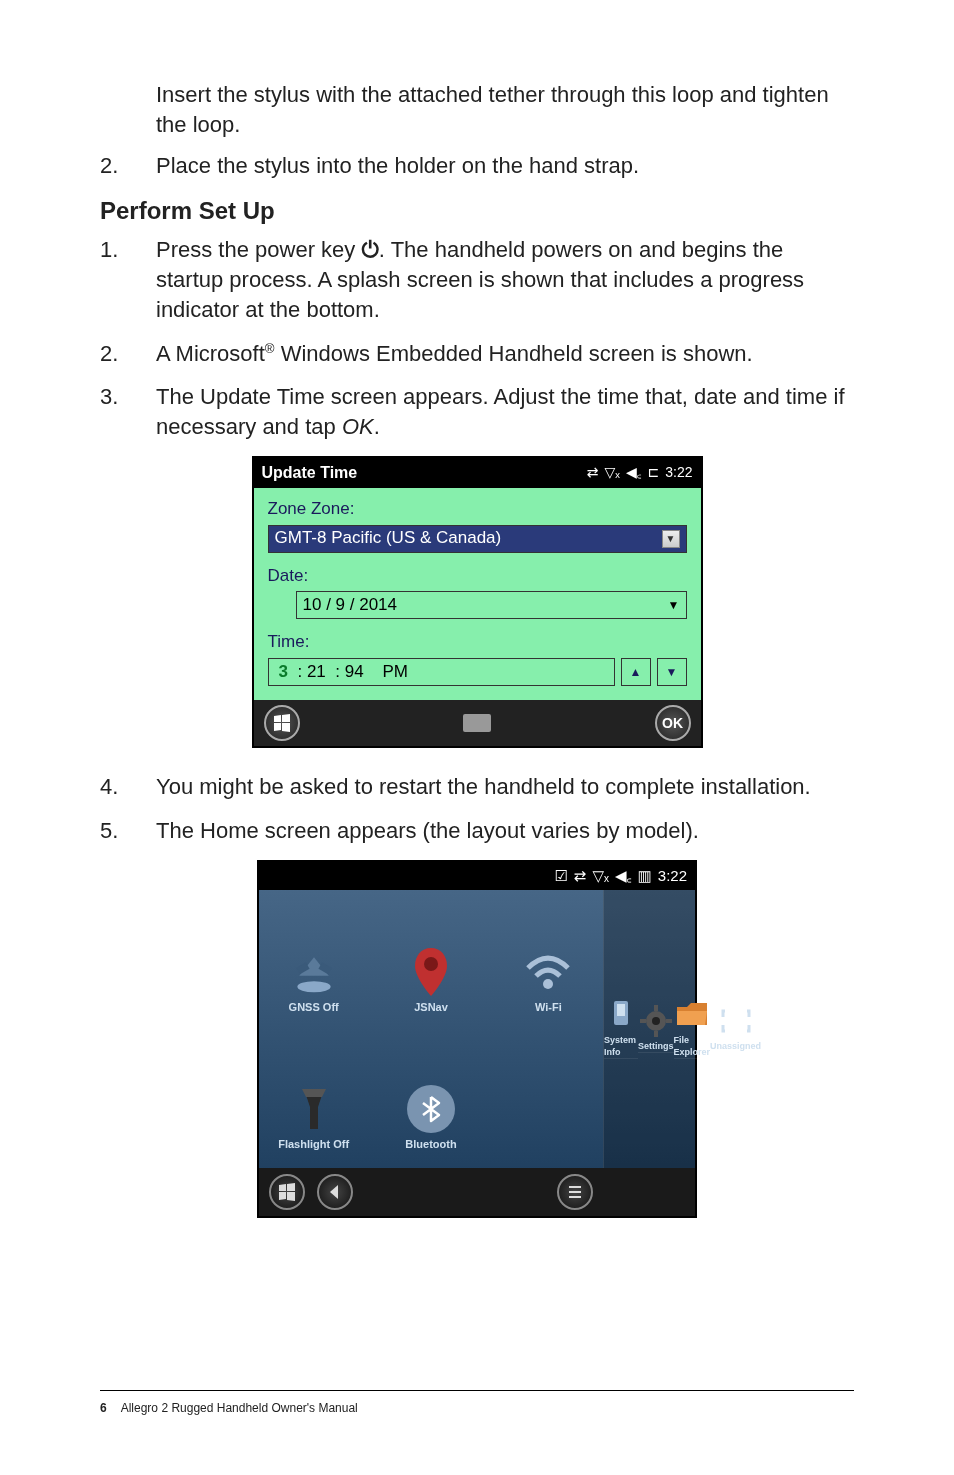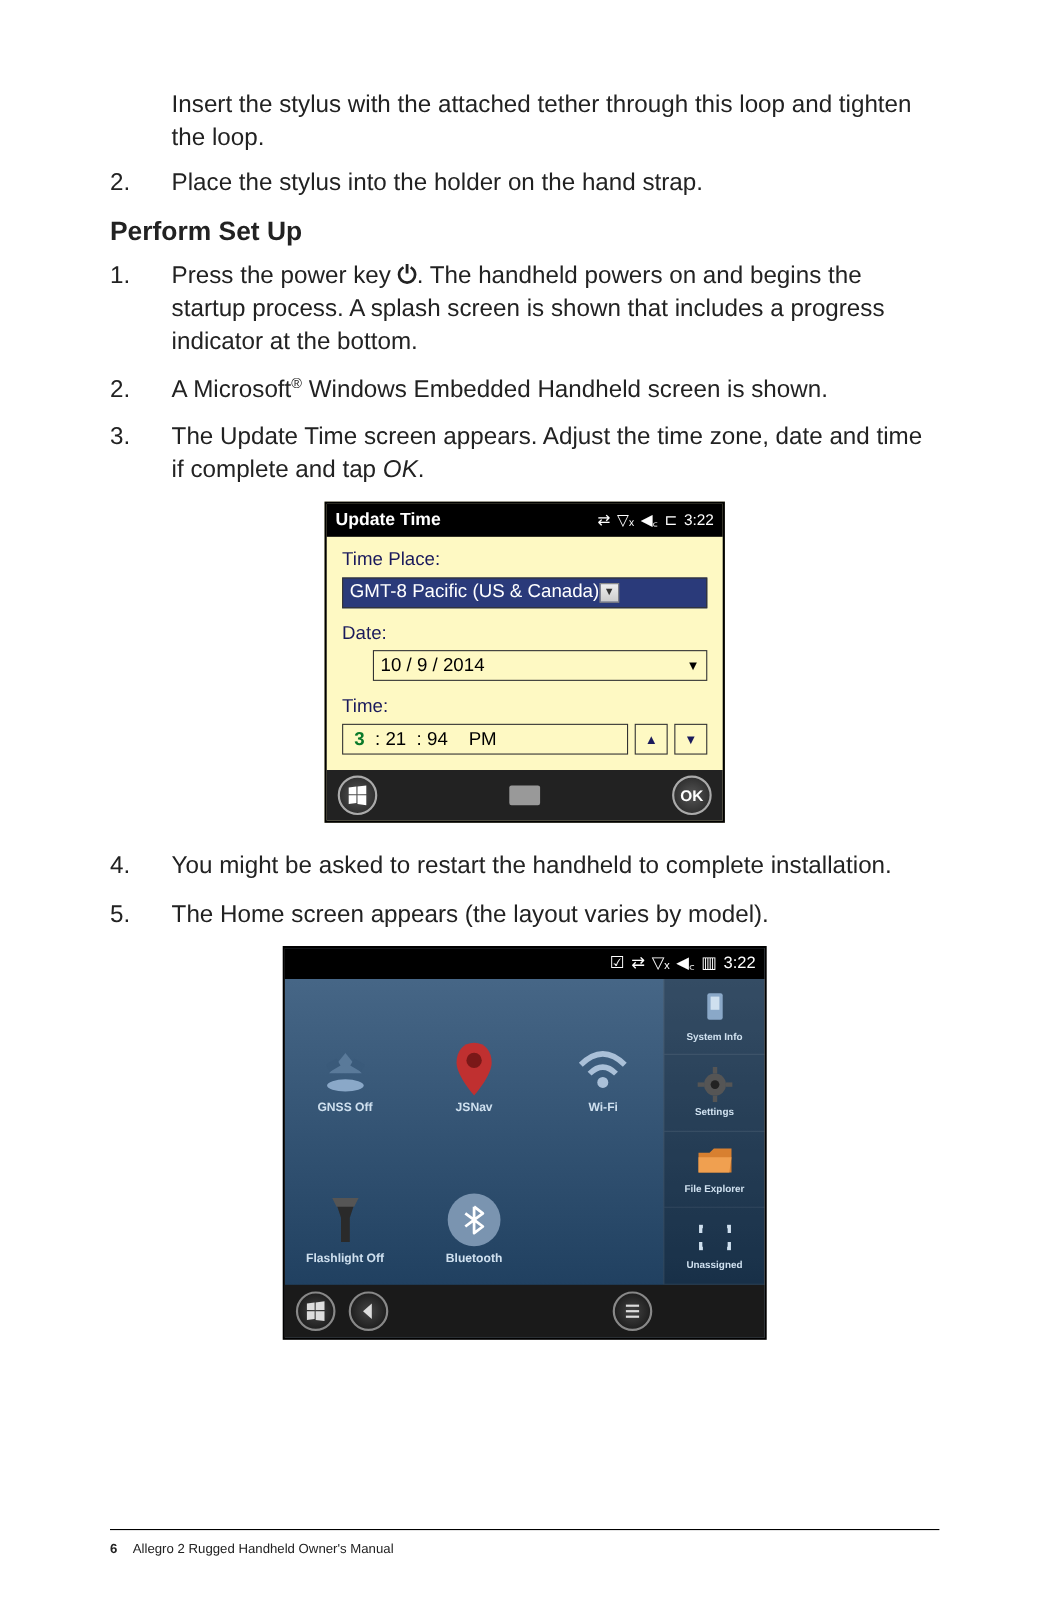--- a/index.html
+++ b/index.html
@@ -43,25 +43,25 @@
   }
   .power-icon {
     display: inline-block;
     font-weight: bold;
   }
   .italic { font-style: italic; }
   sup { font-size: 0.6em; }
 
   
   .screenshot1 {
-    width: 364px;
+    width: 451px;
     margin: 14px auto 24px auto;
     border: 2px solid #000;
     font-family: Tahoma, Arial, sans-serif;
-    background: #fef9c3;
+    background: #86efac;
   }
   .ss1-titlebar {
     background: #000;
     color: #fff;
     display: flex;
     align-items: center;
     justify-content: space-between;
     padding: 4px 8px;
     font-size: 16px;
     height: 30px;
@@ -71,21 +71,21 @@
   .ss1-body {
     padding: 10px 14px 6px 14px;
     color: #1a1a5c;
   }
   .ss1-label { font-size: 17px; margin-bottom: 4px; }
   .ss1-field {
     border: 1px solid #333;
     padding: 3px 6px;
     display: flex;
     align-items: center;
-    justify-content: flex-start;
+    justify-content: space-between;
     margin-bottom: 12px;
     font-size: 17px;
     height: 28px;
   }
   .ss1-field.tz { background: #2a3a7a; color: #fff; }
   .ss1-field.tz span:first-child { background: #2a3a7a; }
   .ss1-dropdown-btn {
     width: 18px; height: 18px;
     background: linear-gradient(#eee,#ccc);
     border: 1px solid #888;
@@ -195,22 +195,22 @@
   .ss2-cell-label {
     color: #cfe0ef;
     font-size: 11px;
     font-weight: bold;
     text-align: center;
   }
   .ss2-sidebar {
     width: 92px;
     background: rgba(0,0,0,0.25);
     display: flex;
-    flex-direction: column;
     border-left: 1px solid rgba(255,255,255,0.1);
+    align-items: center;
   }
   .ss2-side-item {
     flex: 1;
     display: flex;
     flex-direction: column;
     align-items: center;
     justify-content: center;
     gap: 2px;
     border-bottom: 1px solid rgba(255,255,255,0.08);
   }
@@ -279,37 +279,37 @@
   <div class="list-item">
     <div class="list-num">2.</div>
     <div class="list-text">
       <span>A Microsoft</span><sup>®</sup><span> Windows Embedded Handheld screen is shown.</span>
     </div>
   </div>
 
   <div class="list-item">
     <div class="list-num">3.</div>
     <div class="list-text">
-      <span>The Update Time screen appears. Adjust the time zone, date and time if complete and tap </span><span class="italic">OK</span><span>.</span>
+      <span>The Update Time screen appears. Adjust the time that, date and time if necessary and tap </span><span class="italic">OK</span><span>.</span>
     </div>
   </div>
 
   <div class="screenshot1">
     <div class="ss1-titlebar">
       <span class="ss1-title">Update Time</span>
       <span class="ss1-status">
         <span>⇄</span>
         <span>▽ₓ</span>
         <span>◀꜀</span>
         <span>⊏</span>
         <span>3:22</span>
       </span>
     </div>
     <div class="ss1-body">
-      <div class="ss1-label">Time Place:</div>
+      <div class="ss1-label">Zone Zone:</div>
       <div class="ss1-field tz">
         <span>GMT-8 Pacific (US &amp; Canada)</span>
         <span class="ss1-dropdown-btn">▼</span>
       </div>
       <div class="ss1-label">Date:</div>
       <div class="ss1-date-field">
         <span>10  /   9   / 2014</span>
         <span style="font-size:12px;">▼</span>
       </div>
       <div class="ss1-label">Time:</div>

